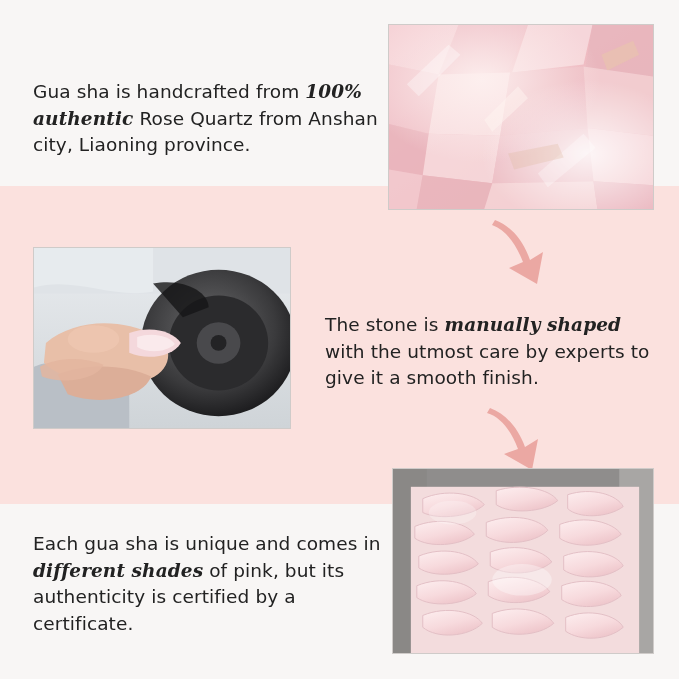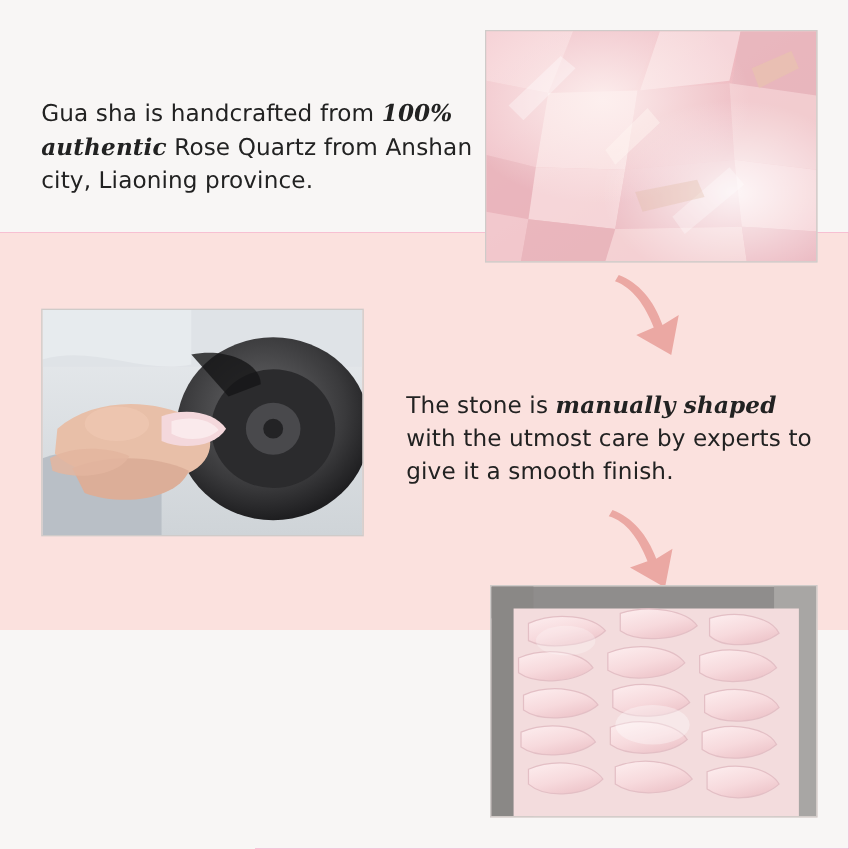--- a/index.html
+++ b/index.html
@@ -10,21 +10,21 @@
     width: 679px;
     height: 679px;
     font-family: "DejaVu Sans", sans-serif;
     background: #f7f5f4;
     overflow: hidden;
   }
   #page {
     position: relative;
     width: 679px;
     height: 679px;
-    background: #ec4899;
+    background: #eab308;
   }
   
   .band-top {
     position: absolute;
     left: 0; top: 0;
     width: 679px; height: 186px;
     background: #f8f6f5;
   }
   .band-middle {
     position: absolute;
@@ -184,20 +184,23 @@
   <div class="text-block" id="text-2">
     <span>The stone is </span><span class="em">manually shaped</span><span> with the utmost care by experts to give it a smooth finish.</span>
   </div>
 
   <div class="arrow" id="arrow-2">
     <svg viewBox="0 0 62 70">
       <path d="M6 4 C 22 10, 34 24, 41 43 L 54 35 L 48 66 L 20 50 L 34 45 C 27 27, 17 13, 3 9 Z" fill="#eba8a3"></path>
     </svg>
   </div>
 
+  <div class="text-block" id="text-3">
+    <span>Each gua sha is unique and comes in </span><span class="em">different shades</span><span> of pink, but its authenticity is certified by a certificate.</span>
+  </div>
 
   <div class="photo" id="photo-batch">
     <svg viewBox="0 0 262 186" preserveAspectRatio="none">
       <defs>
         <linearGradient id="stoneg" x1="0" y1="0" x2="0.6" y2="1">
           <stop offset="0%" stop-color="#fdeeef"></stop>
           <stop offset="60%" stop-color="#f7dadd"></stop>
           <stop offset="100%" stop-color="#eec6cb"></stop>
         </linearGradient>
         <linearGradient id="trayg" x1="0" y1="0" x2="0" y2="1">

